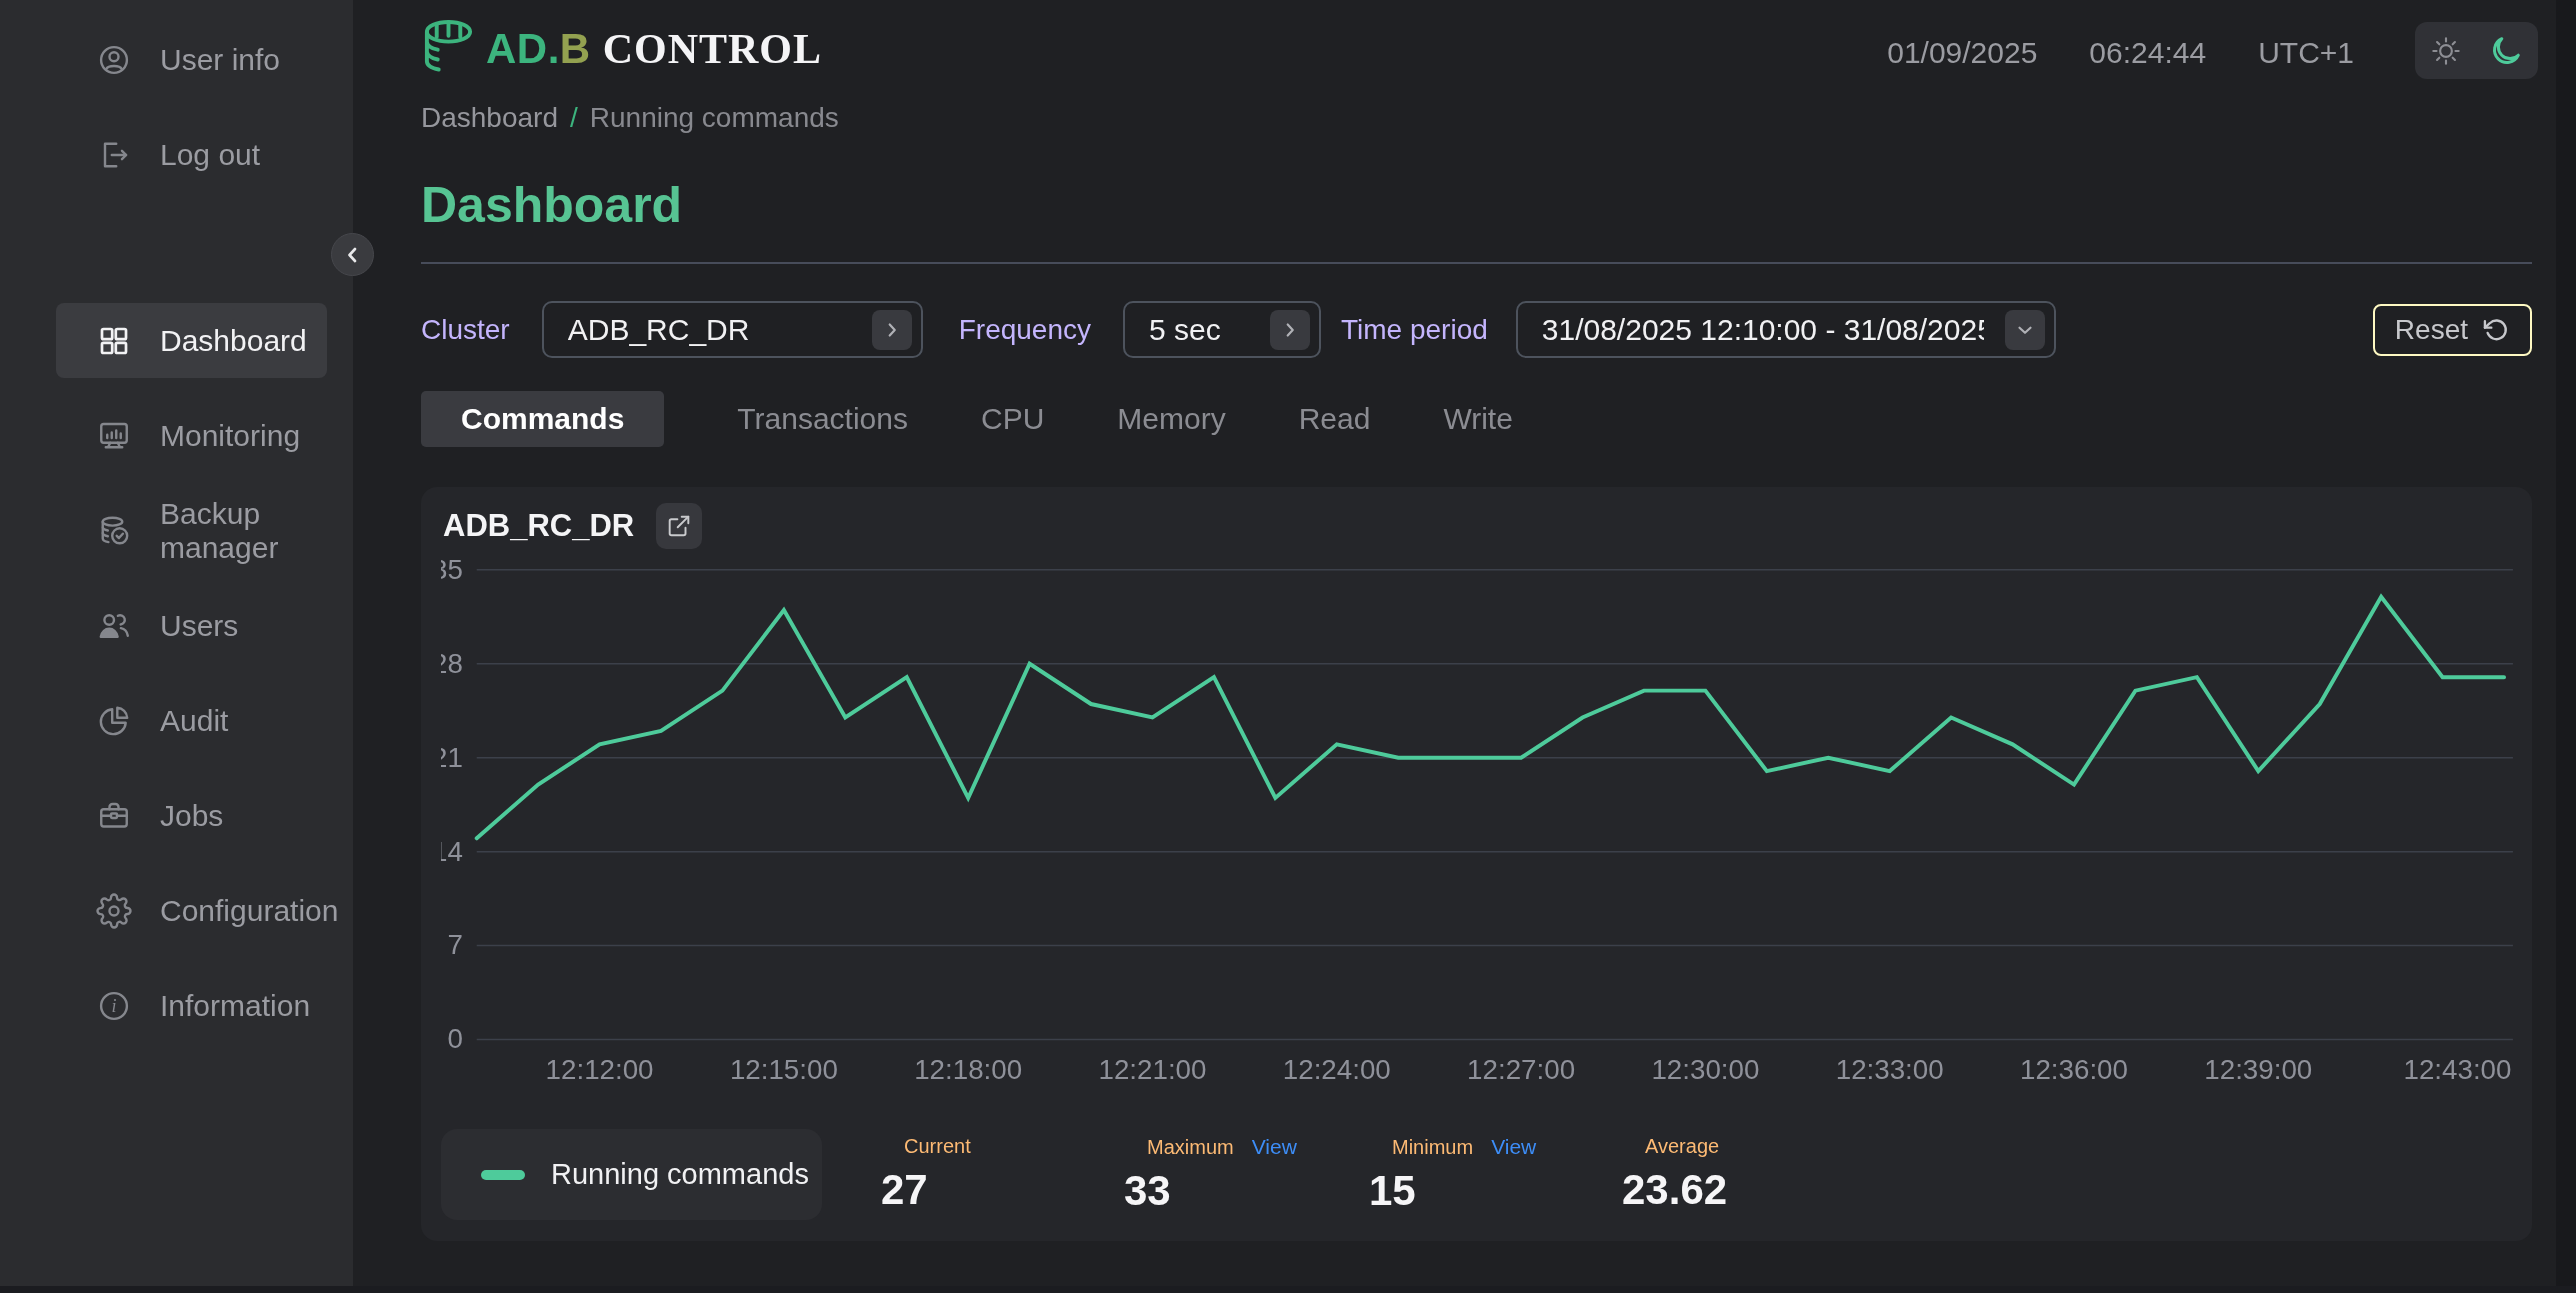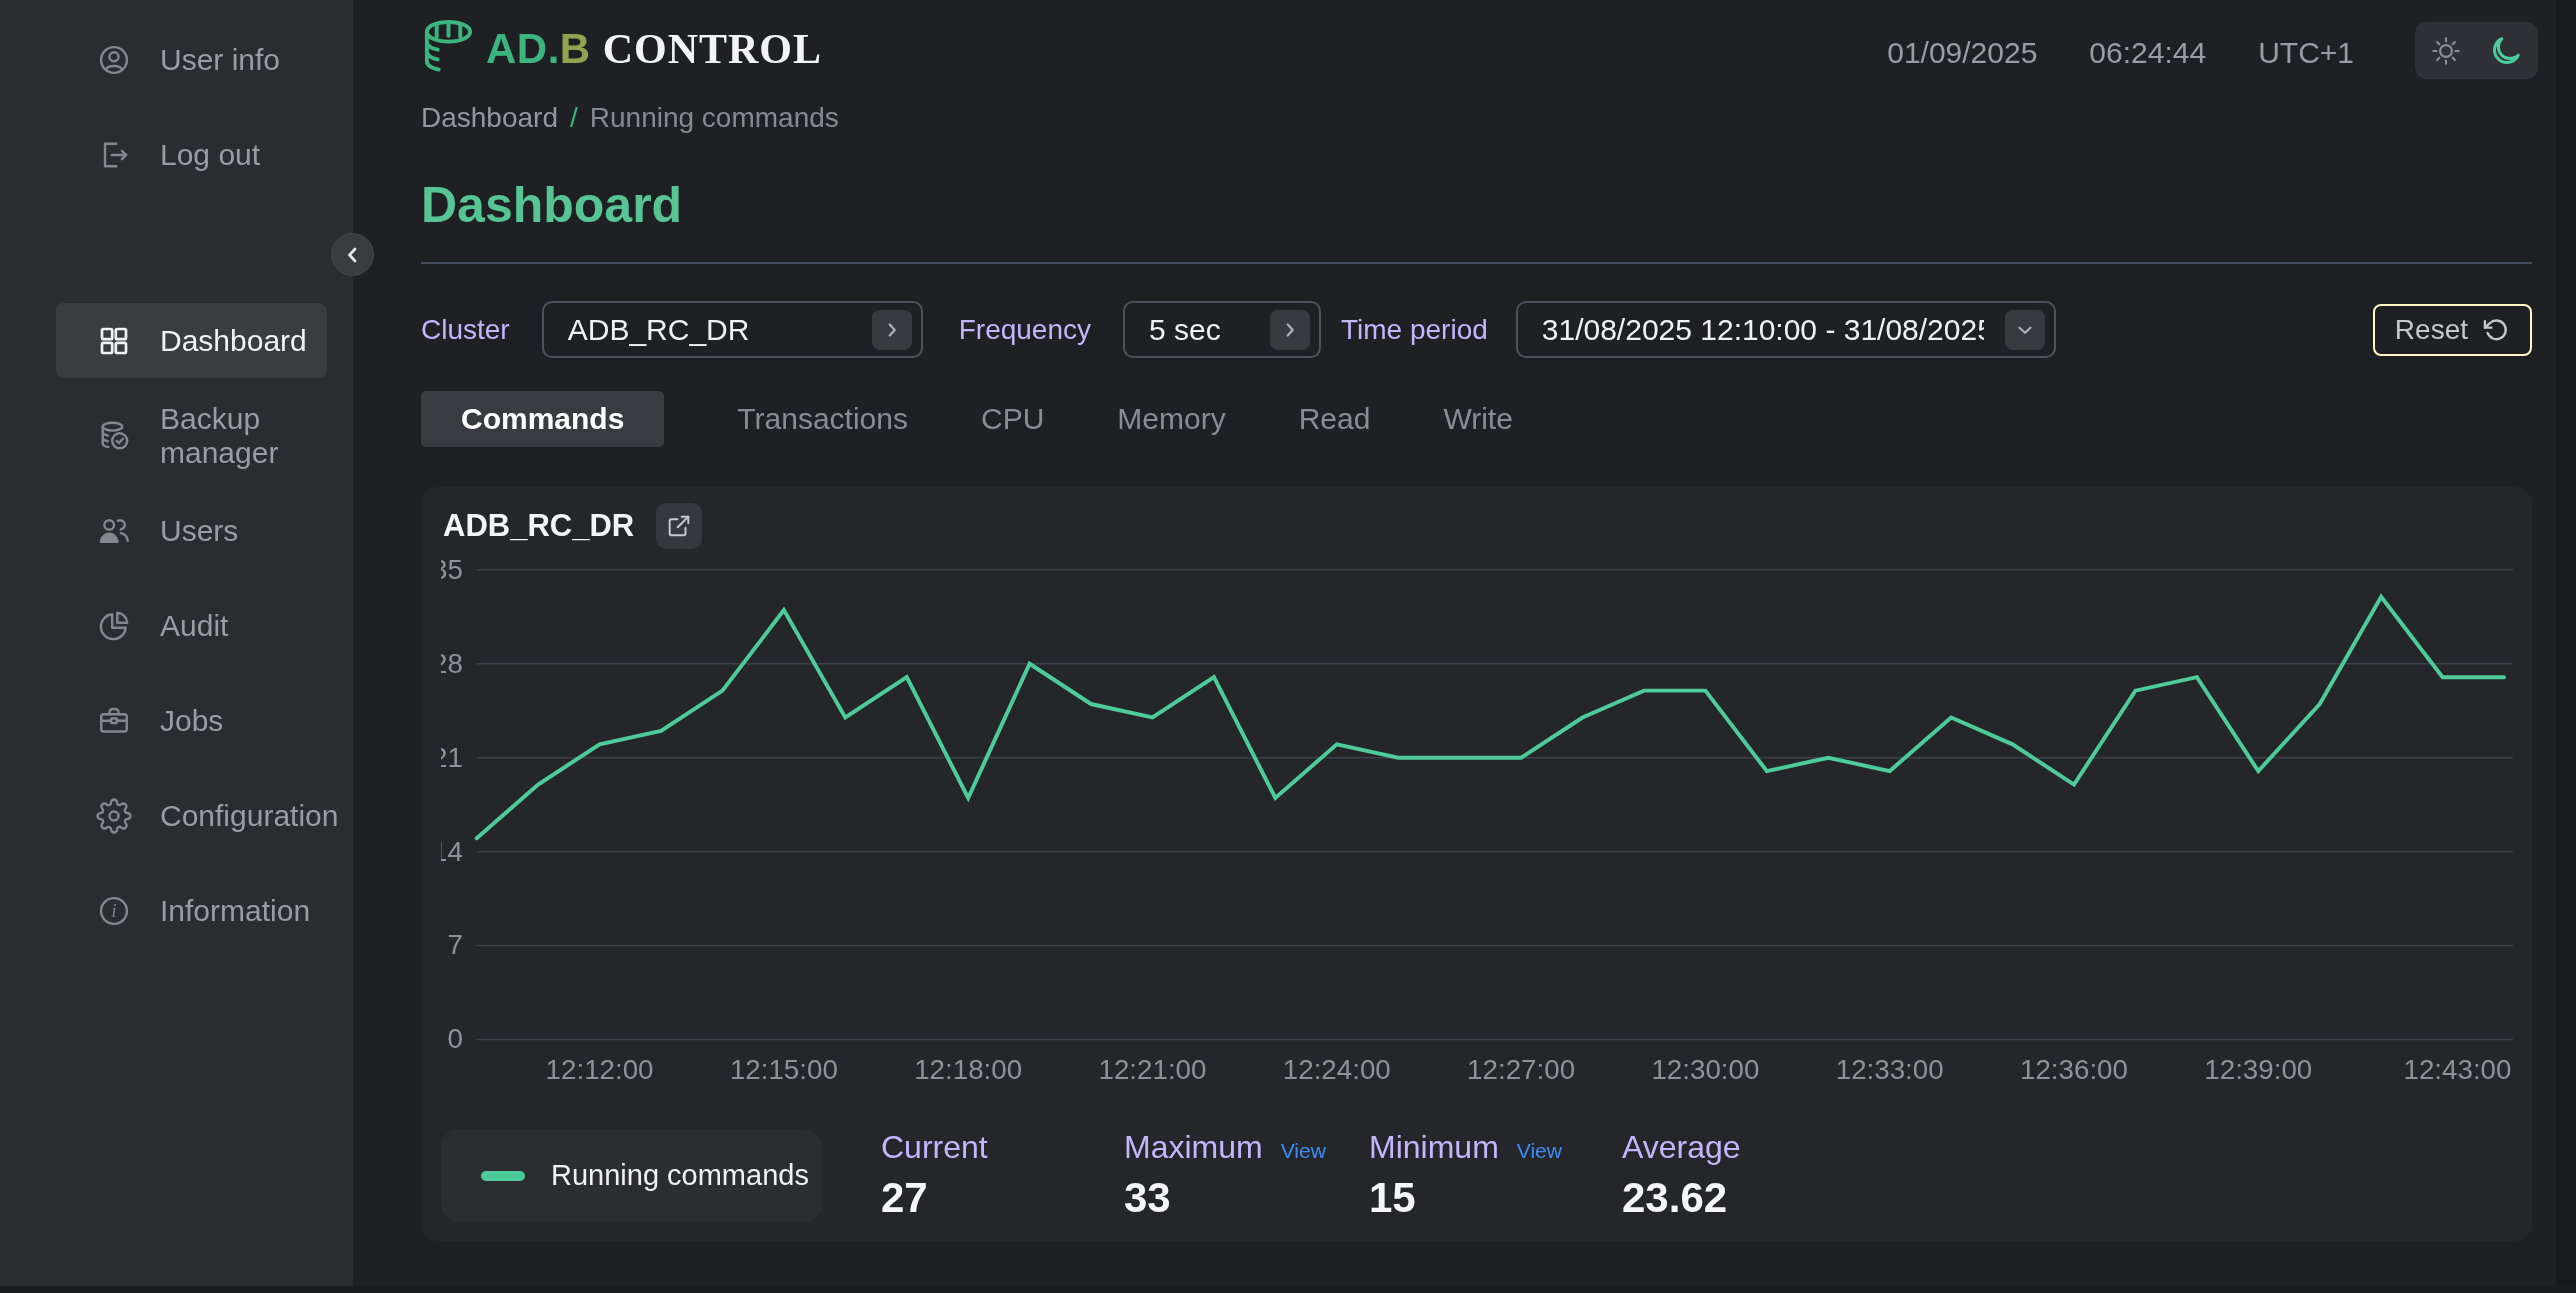--- a/index.html
+++ b/index.html
@@ -105,21 +105,21 @@
   .chart-footer { position:absolute; left:20px; top:642px; width:2072px; display:flex; align-items:center; }
   .legend-pill {
     width:381px; height:91px; background:#2c2d31; border-radius:16px;
     display:flex; align-items:center; gap:26px; padding-left:40px;
   }
   .legend-swatch { width:44px; height:10px; border-radius:5px; background:#4ecb9b; }
   .legend-label { font-size:29px; color:#f1f1f3; }
   .stats { display:flex; margin-left:59px; }
   .stat { display:flex; flex-direction:column; }
   .stat-head { display:flex; gap:18px; align-items:baseline; }
-  .stat-label { font-size:32px; color:#c4b5fd; }
+  .stat-label { font-size:20px; color:#fdba74;margin-left:23px; }
   .stat-view { font-size:21px; color:#3d8df7; cursor:pointer; }
   .stat-value { font-size:42px; font-weight:700; color:#f6f5f7; margin-top:8px; }
   .stat-current { width:243px; } .stat-max { width:245px; } .stat-min { width:253px; }
 
   .scroll-strip-v { position:absolute; right:0; top:0; width:20px; height:1294px; background:#18191c; }
   .scroll-strip-h { position:absolute; left:0; bottom:0; height:8px; width:2576px; background:#1b1c20; }
 </style>
 </head>
 <body>
 
@@ -151,20 +151,30 @@
     <div class="side-item active">
       <span class="icon">
         <svg width="36" height="36" viewBox="0 0 24 24" fill="none" stroke="currentColor" stroke-width="1.8" stroke-linejoin="round">
             <rect x="4" y="4" width="6.8" height="6.8" rx="1"></rect>
             <rect x="13.2" y="4" width="6.8" height="6.8" rx="1"></rect>
             <rect x="4" y="13.2" width="6.8" height="6.8" rx="1"></rect>
             <rect x="13.2" y="13.2" width="6.8" height="6.8" rx="1"></rect>
           </svg>
       </span>
       <span>Dashboard</span>
+    </div>
+    <div class="side-item">
+      <span class="icon">
+        <svg width="36" height="36" viewBox="0 0 24 24" fill="none" stroke="currentColor" stroke-width="1.6" stroke-linecap="round" stroke-linejoin="round">
+            <rect x="3.5" y="4" width="17" height="12.5" rx="1.6"></rect>
+            <path d="M7.5 13.3v-2.2M10.5 13.3v-3.6M13.5 13.3v-5M16.5 13.3v-3"></path>
+            <path d="M9.5 16.5l-1.5 3M14.5 16.5l1.5 3M6.5 19.5h11"></path>
+          </svg>
+      </span>
+      <span>Monitoring</span>
     </div>
     <div class="side-item">
       <span class="icon">
         <svg width="36" height="36" viewBox="0 0 24 24" fill="none" stroke="currentColor" stroke-width="1.6" stroke-linecap="round" stroke-linejoin="round">
             <ellipse cx="11" cy="5.8" rx="6.5" ry="2.6"></ellipse>
             <path d="M4.5 5.8v3.6c0 1 1.4 1.9 3.4 2.3"></path>
             <path d="M4.5 9.6v3.6c0 1 1.4 1.9 3.4 2.3"></path>
             <path d="M4.5 13.4V17c0 1.1 1.6 2 3.8 2.4"></path>
             <circle cx="15.8" cy="15.2" r="5"></circle>
             <path d="M13.8 15.2l1.5 1.5 2.6-2.9"></path>

